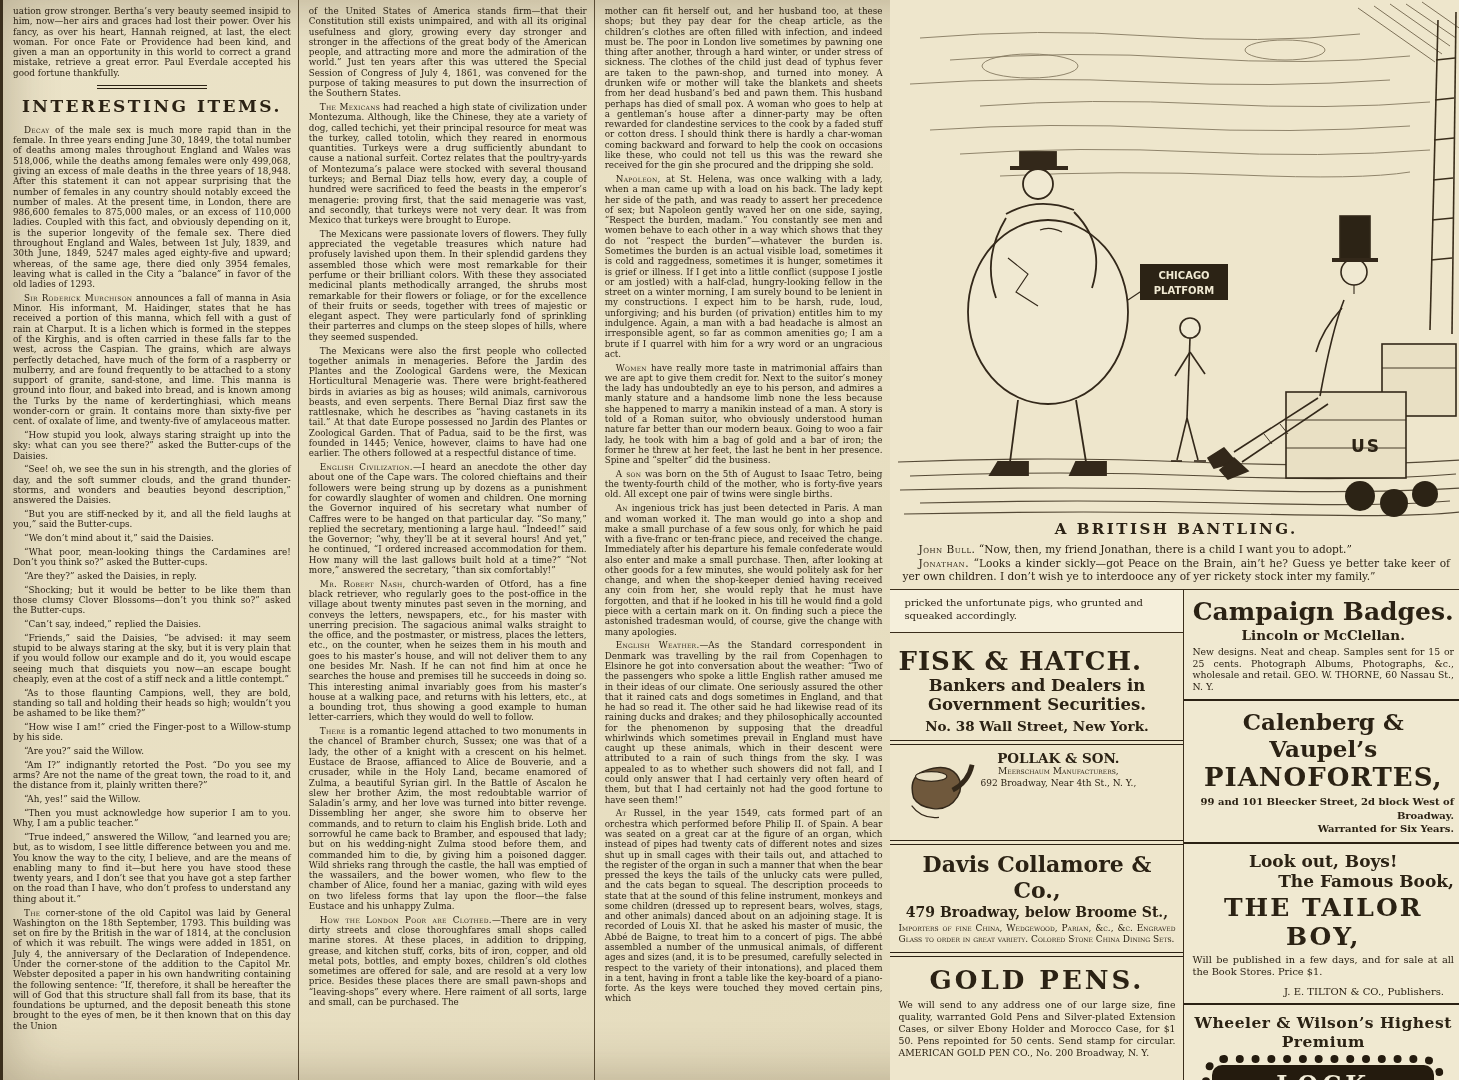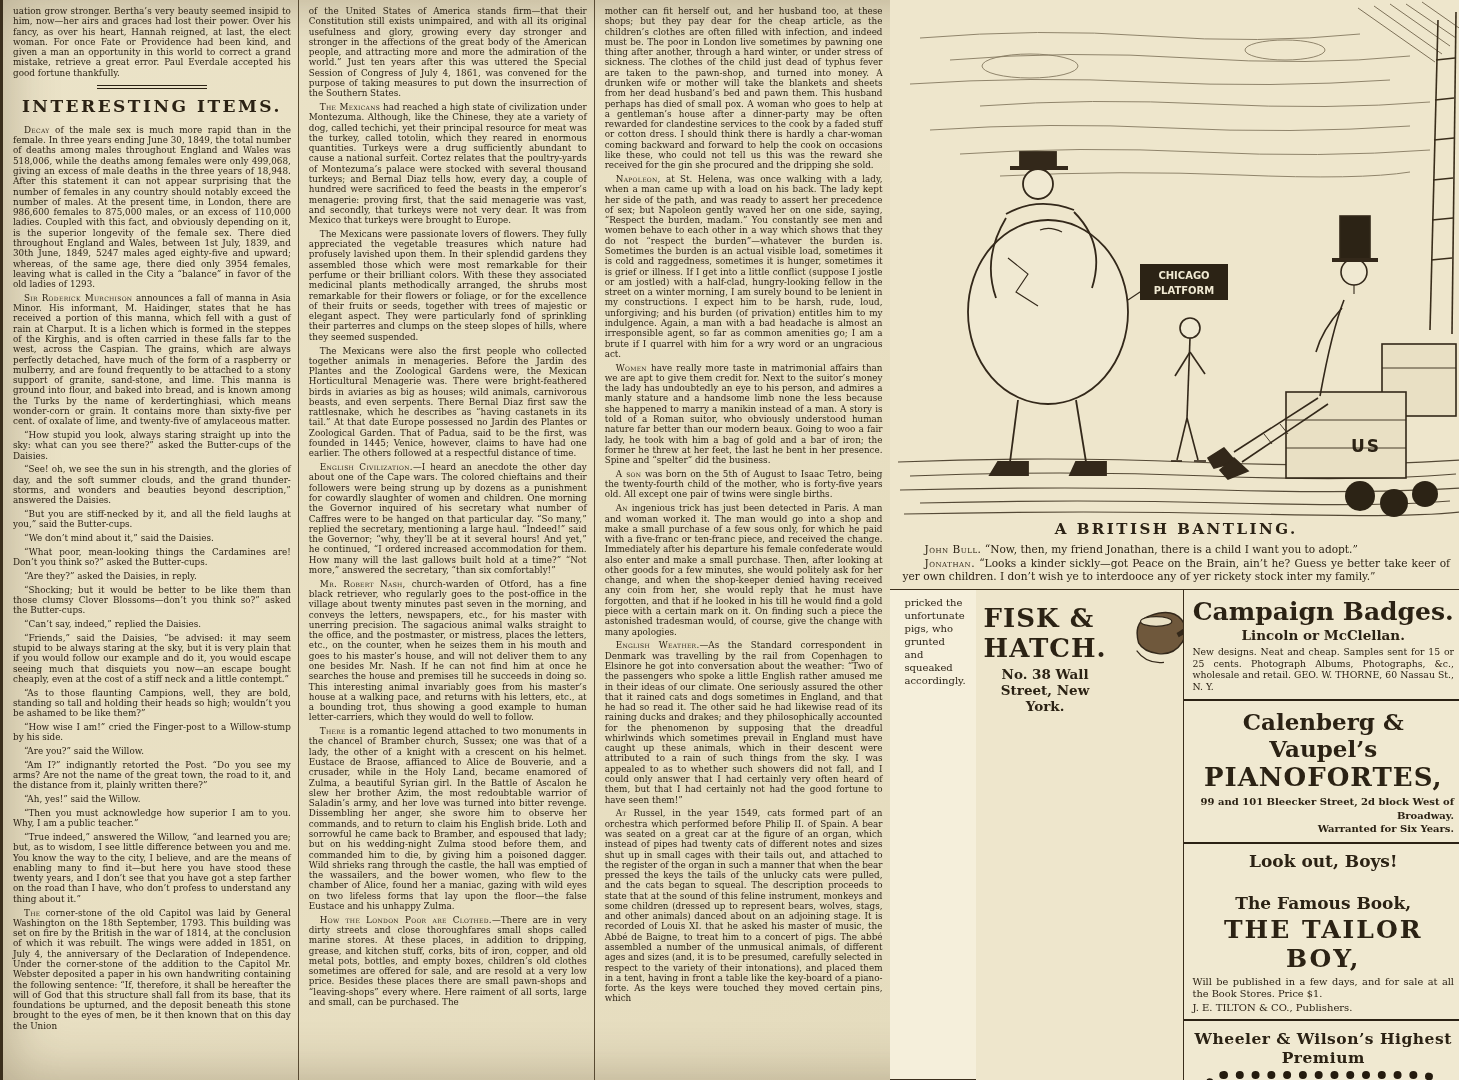--- a/index.html
+++ b/index.html
@@ -20,24 +20,24 @@
   .sep { width:110px; height:2px; border-top:1px solid #2b2214; border-bottom:1px solid #2b2214; margin:7px auto 8px; }
   .items-heading { text-align:center; font-weight:bold; font-size:17px; letter-spacing:2.5px; margin:2px 0 8px; }
 
   
   .right { width:578px; display:flex; flex-direction:column; background:#eee6cc; overflow:hidden; }
   .cartoon { height:518px; position:relative; }
   .cartoon svg { display:block; }
   .caption { padding:0 12px 5px; }
   .caption-title { text-align:center; font-weight:bold; font-size:15px; letter-spacing:2.5px; margin:2px 0 5px; }
   .caption p { margin:0; font-size:10.6px; line-height:1.28; text-align:justify; text-indent:16px; }
-  .speaker { font-variant:small-caps; letter-spacing:.5px;margin-left:6px; }
+  .speaker { font-variant:small-caps; letter-spacing:.5px; }
 
   .adrow { flex:1; display:flex; border-top:1px solid #3a2e1c; min-height:0; }
-  .adcol-left { width:293px; border-right:1px solid #3a2e1c; display:flex; overflow:hidden; }
+  .adcol-left { width:293px; border-right:1px solid #3a2e1c; display:flex; flex-direction:column; overflow:hidden; }
   .adcol-right { flex:1; display:flex; flex-direction:column; overflow:hidden; background:#f0e9d1; }
   .strip { background:#f5efdb; font-size:10px; line-height:1.3; padding:6px 10px 10px 14px; border-bottom:1px solid #3a2e1c; }
   .hr2 { height:3px; border-top:1px solid #2b2214; border-bottom:1px solid #2b2214; margin:0; }
   .ad { padding:5px 8px 6px; }
   .fisk-title { font-size:26px; font-weight:bold; letter-spacing:1px; margin:8px 0 1px; }
   .fisk-sub { font-size:16.5px; font-weight:bold; text-align:center; line-height:1.15; }
   .fisk-addr { font-size:13.5px; font-weight:bold; text-align:center; margin-top:3px; }
   .pollak { display:flex; align-items:flex-start; }
   .pollak-img { width:78px; flex:none; margin:4px 4px 0 0; }
   .pollak-body { font-size:9px; line-height:1.25; text-align:center; }
@@ -48,24 +48,24 @@
   .davis-addr { font-size:14px; font-weight:bold; text-align:center; margin-bottom:3px; }
   .davis-body { font-size:9px; line-height:1.3; text-align:justify; font-variant:small-caps; }
   .gold-title { font-size:26px; font-weight:bold; letter-spacing:3px; text-align:center; margin:3px 0 4px; }
   .small-body { font-size:9.3px; line-height:1.28; text-align:justify; }
   .camp-title { font-size:25px; font-weight:bold; text-align:center; margin:2px 0 1px; }
   .camp-sub { font-size:13.5px; font-weight:bold; text-align:center; margin-bottom:3px; }
   .cal-t1 { font-size:23px; font-weight:bold; text-align:center; margin:2px 0 0; }
   .cal-t2 { font-size:26px; font-weight:bold; letter-spacing:1px; text-align:center; margin:0 0 3px; }
   .cal-body { font-size:10px; font-weight:bold; text-align:right; line-height:1.35; }
   .tb-l1 { font-size:17px; font-weight:bold; text-align:center; margin-top:2px; }
-  .tb-l2 { font-size:17px; font-weight:bold; text-align:center;margin-top:22px; }
+  .tb-l2 { font-size:17px; font-weight:bold; text-align:right; }
   .tb-title { font-size:25px; font-weight:bold; letter-spacing:2px; text-align:center; margin:2px 0 3px; }
   .tb-body { font-size:9.8px; line-height:1.3; text-align:justify; }
-  .tb-pub { font-size:10px; text-align:left; padding-right:10px; margin-top:1px; }
+  .tb-pub { font-size:10px; text-align:right; padding-right:10px; margin-top:7px; }
   .ww-head { font-size:15.5px; font-weight:bold; text-align:center; letter-spacing:.5px; margin:3px 0 4px; }
   .chain { border:8px dotted #241b0e; border-radius:22px; margin:2px 10px 4px; padding:2px; }
   .chain-bar { background:#241b0e; color:#f2ecd7; font-weight:bold; font-size:24px;
     letter-spacing:4px; text-align:center; padding:5px 0 7px; border-radius:10px; }
 </style>
 </head>
 <body>
 
 <div class="page">
 
@@ -229,20 +229,21 @@
       <p><span class="speaker">Jonathan.</span>&nbsp;<span>“Looks a kinder sickly—got Peace on the Brain, ain’t he?  Guess ye better take keer of yer own children.  I don’t wish ye to interdooce any of yer rickety stock inter my family.”</span></p>
     </div>
 
     <div class="adrow">
 
       <div class="adcol-left">
         <div class="strip">pricked the unfortunate pigs, who grunted and squeaked accordingly.</div>
 
         <div class="ad">
           <div class="fisk-title">FISK &amp; HATCH.</div>
+          <div class="fisk-sub">Bankers and Dealers in Government Securities.</div>
           <div class="fisk-addr">No. 38 Wall Street, New York.</div>
         </div>
         <div class="hr2"></div>
 
         <div class="ad pollak">
           <svg class="pollak-img" width="78" height="80" viewBox="0 0 80 80">
             <path d="M16 44 q-6 -22 12 -28 q22 -8 32 4 q8 11 1 23 q-9 14 -25 12 q-15 -2 -20 -11 z" fill="#6f583c" stroke="#33281a" stroke-width="1.5"></path>
             <ellipse cx="34" cy="22" rx="16" ry="5" fill="#e9e0c4" stroke="#33281a" stroke-width="1.2"></ellipse>
             <path d="M56 36 q16 -8 20 -26" stroke="#33281a" stroke-width="5" fill="none"></path>
             <path d="M14 52 q10 14 28 12" stroke="#33281a" stroke-width="1.2" fill="none"></path>

